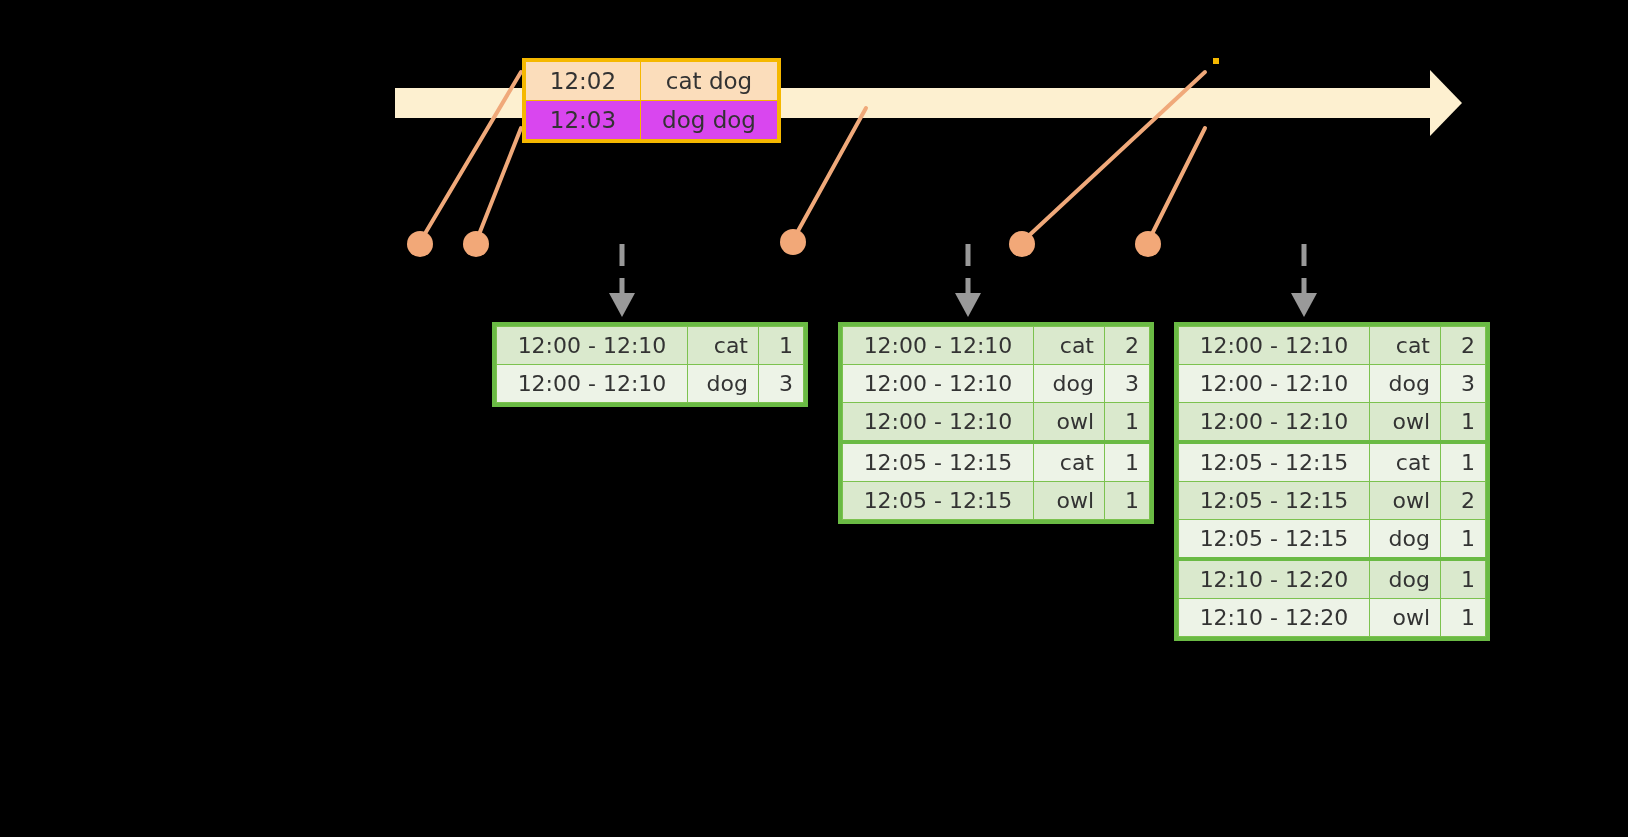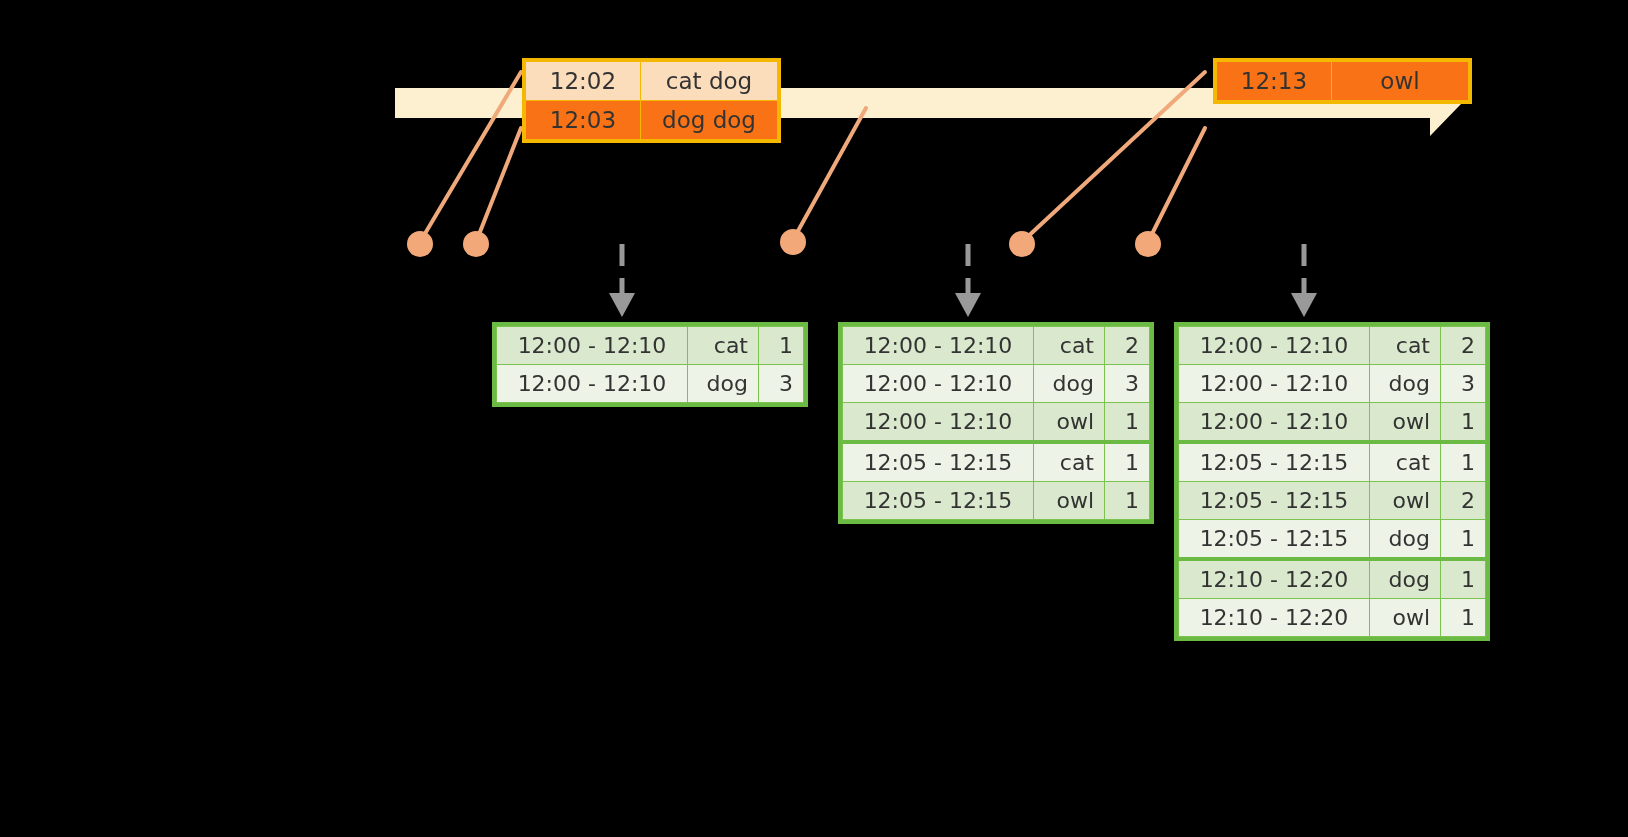--- a/index.html
+++ b/index.html
@@ -40,21 +40,21 @@
   .evt-table td {
     border: 1.5px solid #f5b800;
     font-size: 23px;
     color: #333333;
     text-align: center;
     padding: 6px 14px;
     white-space: nowrap;
     font-family: "DejaVu Sans", sans-serif;
   }
   .evt-table tr.r0 td { background: #fbddbb; }
-  .evt-table tr.r1 td { background: #f97316; margin-left: 12px; }
+  .evt-table tr.r1 td { background: #d946ef; margin-left: 12px; }
   .evt-table td.time-cell { min-width: 86px; }
   .evt-table td.val-cell  { min-width: 108px; }
 
   
   .res-table {
     position: absolute;
     border: 4px solid #6aba44;
     box-sizing: border-box;
     background: #e9f1e2;
   }
@@ -133,24 +133,20 @@
         <td class="val-cell">dog dog</td>
       </tr>
     </tbody>
       </table>
   </div>
 
 
   <div class="evt-table" style="left:1213px; top:58px;">
     <table>
       <tbody>
-      <tr class="r1">
-        <td class="time-cell">12:13</td>
-        <td class="val-cell">owl</td>
-      </tr>
     </tbody>
       </table>
   </div>
 
   <div class="res-table" style="left:492px; top:322px;">
     <table>
         <tbody>
           <tr class="shade">
             <td class="win-cell">12:00 - 12:10</td>
             <td class="key-cell">cat</td>

